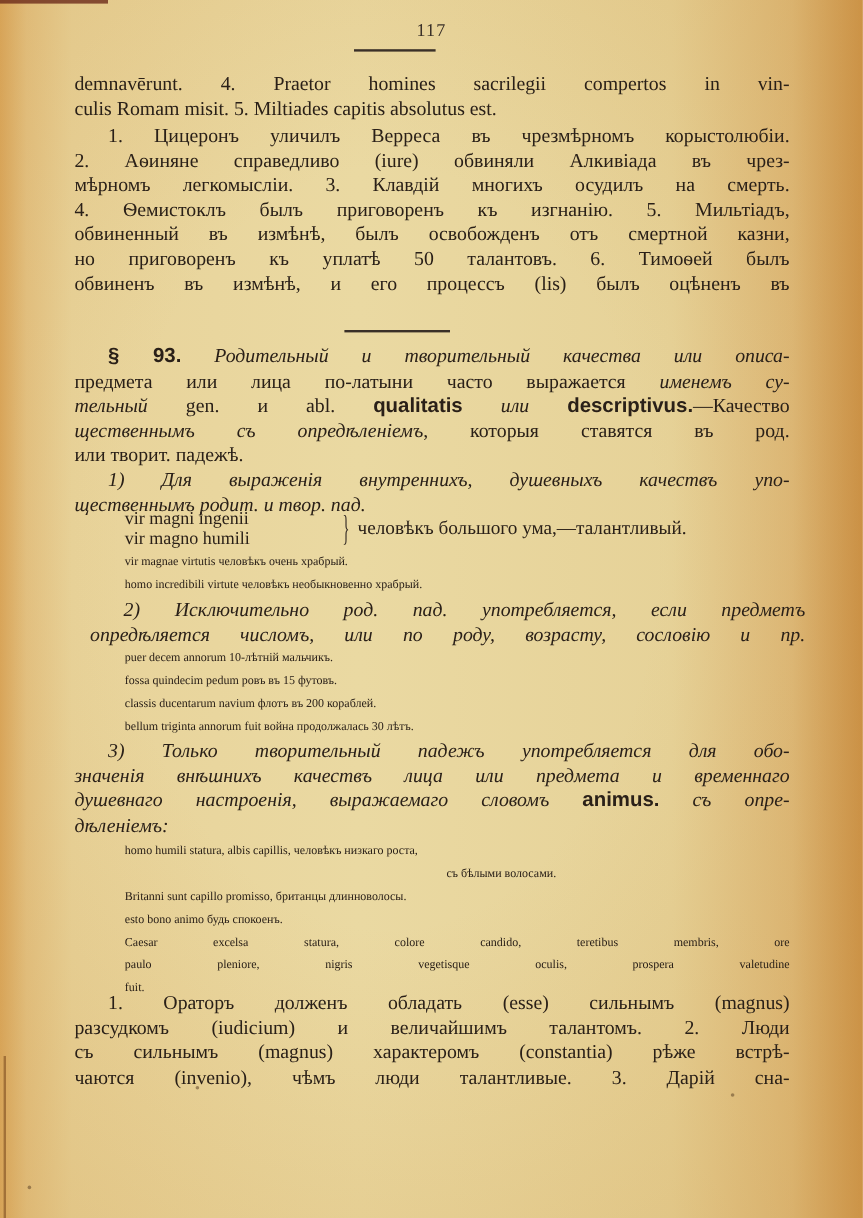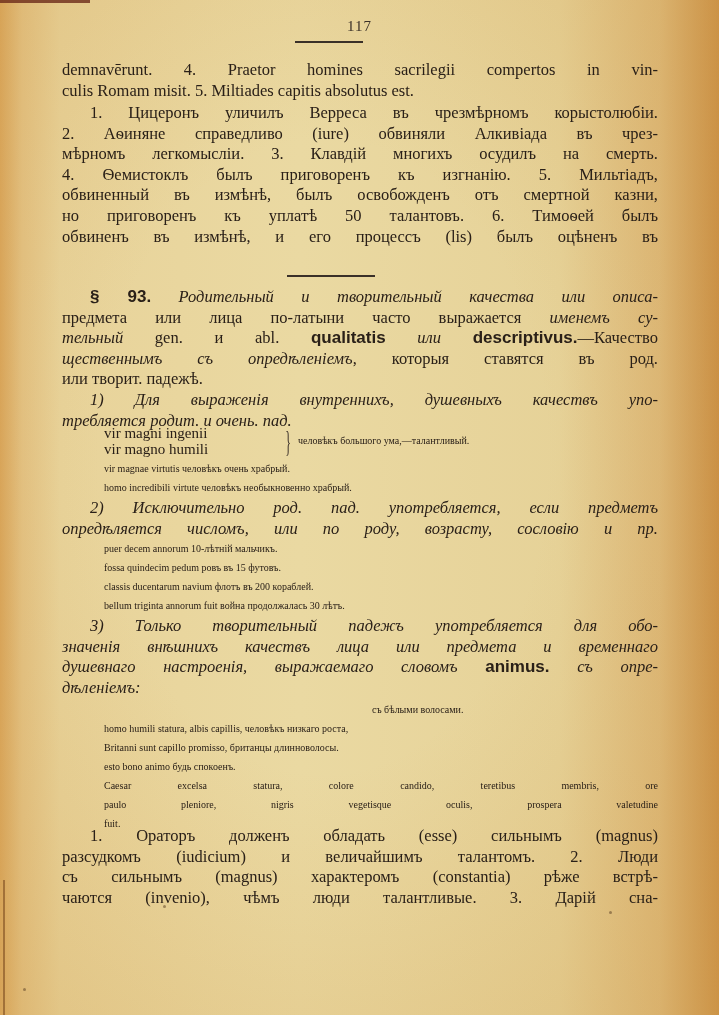--- a/index.html
+++ b/index.html
@@ -80,21 +80,21 @@
       position: absolute;
       left: 177px; top: 0;
       font-size: 30px; line-height: 32px;
       color: #3a3028;
       transform: scaleX(0.4);
     }
     .brace-gloss {
       position: absolute;
       left: 194px; top: 8px;
       white-space: nowrap;
-      font-size: 10px;
+      font-size: 16px;
     }
     .speck { position: absolute; width: 3px; height: 3px; border-radius: 50%; background: #6a5030; opacity: 0.6; }
   </style>
 </head>
 <body>
 
 <div class="top-stain"></div>
 <div class="left-edge"></div>
 
 <div class="page-number">117</div>
@@ -131,36 +131,36 @@
     <span>gen. и abl.</span>
     <span class="sans">qualitatis</span>
     <span class="italic">или</span>
     <span class="sans">descriptivus.</span><span>—Качество</span>
   </span>
   <span class="line">
     <span class="italic">щественнымъ съ опредѣленіемъ</span><span>, которыя ставятся въ род.</span>
   </span>
   <span class="line last">или творит. падежѣ.</span>
   <span class="line indent italic">1) Для выраженія внутреннихъ, душевныхъ качествъ упо-</span>
-  <span class="line last italic">требляется родит. и очень. пад.</span>
+  <span class="line last italic">щественнымъ родит. и твор. пад.</span>
 </div>
 
 <div class="brace-block">
   <div>vir magni ingenii</div>
   <div>vir magno humili</div>
   <div class="brace">}</div>
   <div class="brace-gloss">человѣкъ большого ума,—талантливый.</div>
 </div>
 
 <div class="text-block" style="top:459px;">
   <span class="line last example">vir magnae virtutis человѣкъ очень храбрый.</span>
   <span class="line last example">homo incredibili virtute человѣкъ необыкновенно храбрый.</span>
 </div>
 
-<div class="text-block" style="top:498px;">
+<div class="text-block" style="top:498px;margin-left:13px;">
   <span class="line indent italic">2) Исключительно род. пад. употребляется, если предметъ</span>
   <span class="line italic">опредѣляется числомъ, или по роду, возрасту, сословію и пр.</span>
 </div>
 
 <div class="text-block" style="top:539px;">
   <span class="line last example">puer decem annorum 10-лѣтній мальчикъ.</span>
   <span class="line last example">fossa quindecim pedum ровъ въ 15 футовъ.</span>
   <span class="line last example">classis ducentarum navium флотъ въ 200 кораблей.</span>
   <span class="line last example">bellum triginta annorum fuit война продолжалась 30 лѣтъ.</span>
 </div>
@@ -170,22 +170,22 @@
   <span class="line italic">значенія внѣшнихъ качествъ лица или предмета и временнаго</span>
   <span class="line">
     <span class="italic">душевнаго настроенія, выражаемаго словомъ</span>
     <span class="sans">animus.</span>
     <span class="italic">съ опре-</span>
   </span>
   <span class="line last italic">дѣленіемъ:</span>
 </div>
 
 <div class="text-block" style="top:700px;">
+  <span class="line last example">homo humili statura, albis capillis, человѣкъ низкаго роста,</span>
   <span class="line last example" style="padding-left:310px;">съ бѣлыми волосами.</span>
-  <span class="line last example">homo humili statura, albis capillis, человѣкъ низкаго роста,</span>
   <span class="line last example">Britanni sunt capillo promisso, британцы длинноволосы.</span>
   <span class="line last example">esto bono animo будь спокоенъ.</span>
   <span class="line example">Caesar excelsa statura, colore candido, teretibus membris, ore</span>
   <span class="line example">paulo pleniore, nigris vegetisque oculis, prospera valetudine</span>
   <span class="line last example">fuit.</span>
 </div>
 
 <div class="text-block" style="top:826px;">
   <span class="line indent">1. Ораторъ долженъ обладать (esse) сильнымъ (magnus)</span>
   <span class="line">разсудкомъ (iudicium) и величайшимъ талантомъ. 2. Люди</span>

